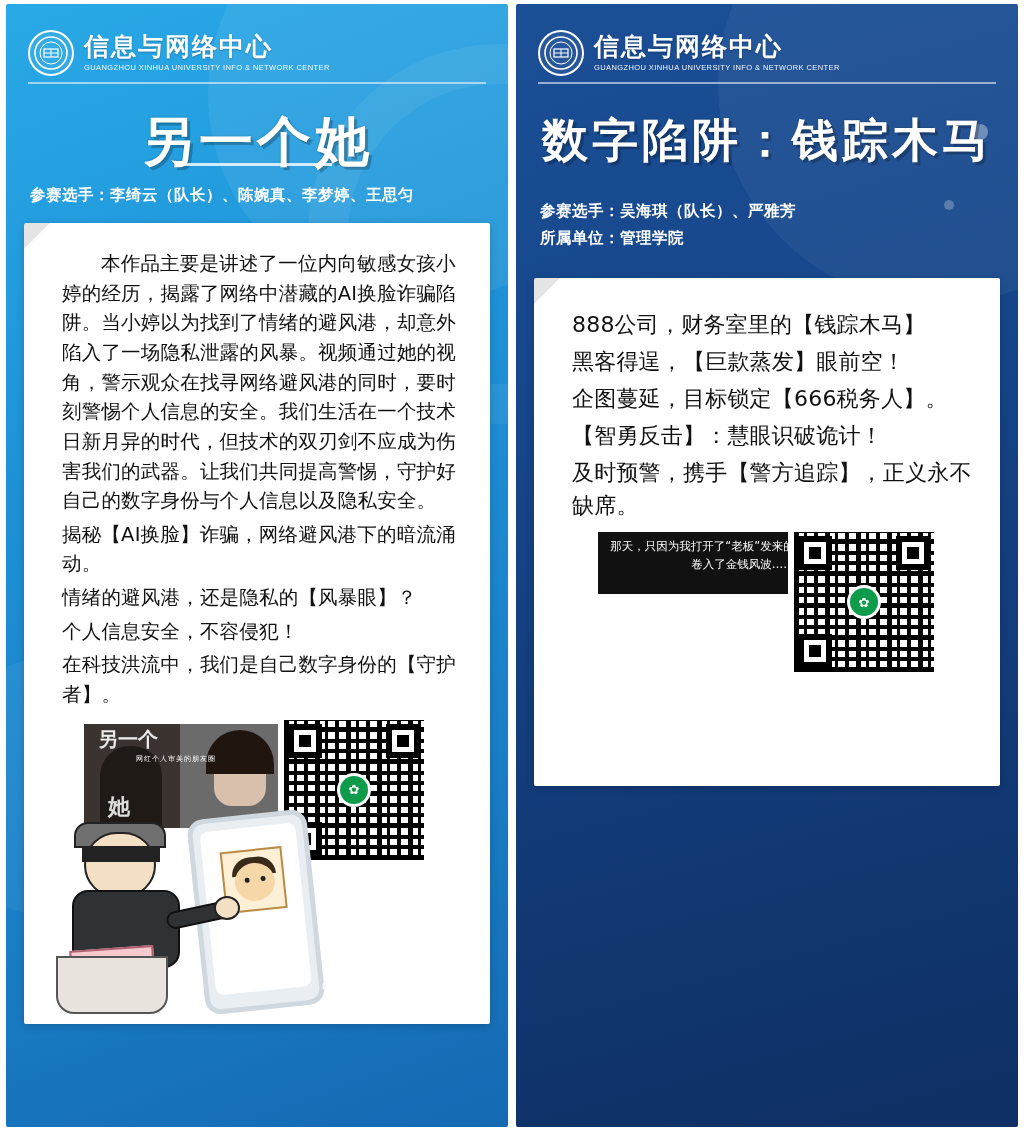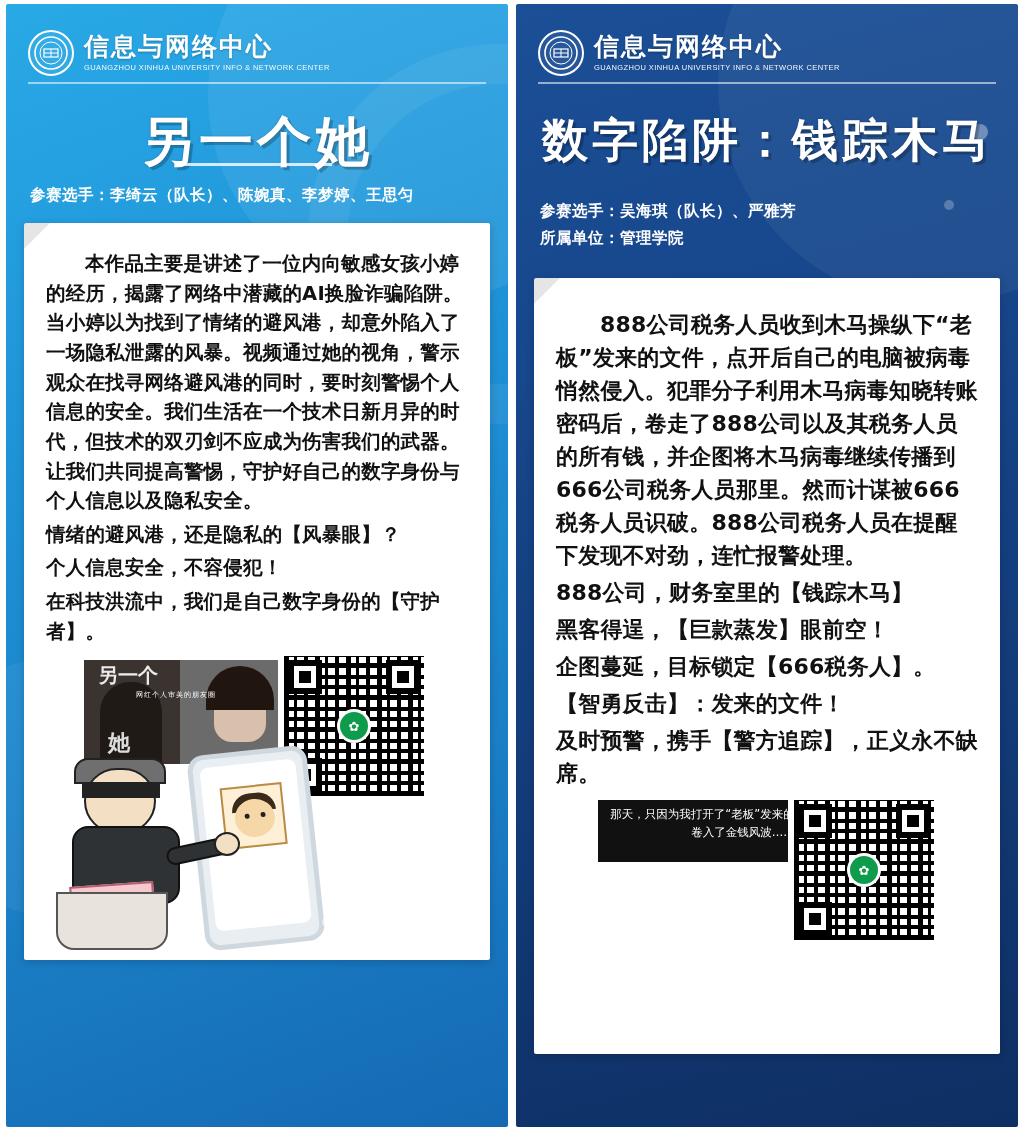--- a/index.html
+++ b/index.html
@@ -133,24 +133,24 @@
   .poster-b .card { margin-top: 26px; padding-top: 30px; }
   .card .fold {
     position: absolute; top: 0; left: 0;
     width: 0; height: 0;
     border-top: 26px solid rgba(0,0,0,0.10);
     border-right: 26px solid transparent;
   }
   .body-text {
     font-size: 19.5px;
     line-height: 1.52;
-    font-weight: bold;
+    font-weight: normal;
     color: #111;
     letter-spacing: .2px;
-    margin: 0 0 4px 0;
+    margin: 0 0 4px 16px;
   }
   .body-text.indent { text-indent: 2em; }
   .poster-b .body-text { font-size: 22px; line-height: 1.5; }
 
   
   .art {
     position: relative;
     height: 300px;
   }
   .poster-b .art { height: 250px; }
@@ -313,20 +313,21 @@
 
     <div class="meta">
       <div>
         <span>参赛选手：</span><span>李绮云（队长）、陈婉真、李梦婷、王思匀</span>
       </div>
     </div>
 
     <div class="card">
       <div class="fold"></div>
       <p class="body-text indent">本作品主要是讲述了一位内向敏感女孩小婷的经历，揭露了网络中潜藏的AI换脸诈骗陷阱。当小婷以为找到了情绪的避风港，却意外陷入了一场隐私泄露的风暴。视频通过她的视角，警示观众在找寻网络避风港的同时，要时刻警惕个人信息的安全。我们生活在一个技术日新月异的时代，但技术的双刃剑不应成为伤害我们的武器。让我们共同提高警惕，守护好自己的数字身份与个人信息以及隐私安全。</p>
+      <p class="body-text">揭秘【AI换脸】诈骗，网络避风港下的暗流涌动。</p>
       <p class="body-text">情绪的避风港，还是隐私的【风暴眼】？</p>
       <p class="body-text">个人信息安全，不容侵犯！</p>
       <p class="body-text">在科技洪流中，我们是自己数字身份的【守护者】。</p>
 
       <div class="art">
         <div class="video-still">
           <div class="vs-left"></div>
           <div class="vs-right">
             <div class="vs-head"></div>
             <div class="vs-hair"></div>
@@ -413,25 +414,24 @@
       <div>
         <span>参赛选手：</span><span>吴海琪（队长）、严雅芳</span>
       </div>
       <div>
         <span>所属单位：</span><span>管理学院</span>
       </div>
     </div>
 
     <div class="card">
       <div class="fold"></div>
-      <p class="body-text indent">888公司税务人员收到木马操纵下“老板”发来的文件，点开后自己的电脑被病毒悄然侵入。犯罪分子利用木马病毒知晓转账密码后，卷走了888公司以及其税务人员的所有钱，并企图将木马病毒继续传播到666公司税务人员那里。然而计谋被666税务人员识破。888公司税务人员在提醒下发现不对劲，连忙报警处理。</p>
       <p class="body-text">888公司，财务室里的【钱踪木马】</p>
       <p class="body-text">黑客得逞，【巨款蒸发】眼前空！</p>
       <p class="body-text">企图蔓延，目标锁定【666税务人】。</p>
-      <p class="body-text">【智勇反击】：发来的文件！</p>
+      <p class="body-text">【智勇反击】：慧眼识破诡计！</p>
       <p class="body-text">及时预警，携手【警方追踪】，正义永不缺席。</p>
 
       <div class="art">
         <div class="caption-bar">那天，只因为我打开了“老板”发来的“文件”，我被迫卷入了金钱风波……</div>
 
         <div class="qr">
           <div class="qr-inner">
             <span class="qr-eye tl"></span>
             <span class="qr-eye tr"></span>
             <span class="qr-eye bl"></span>

